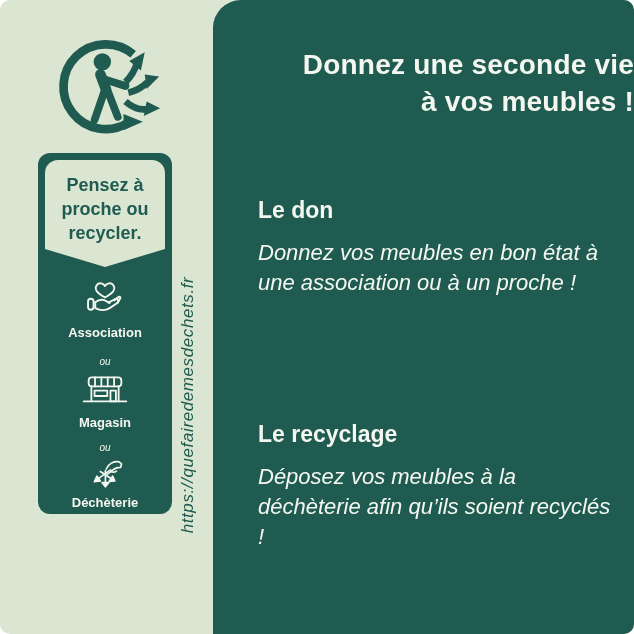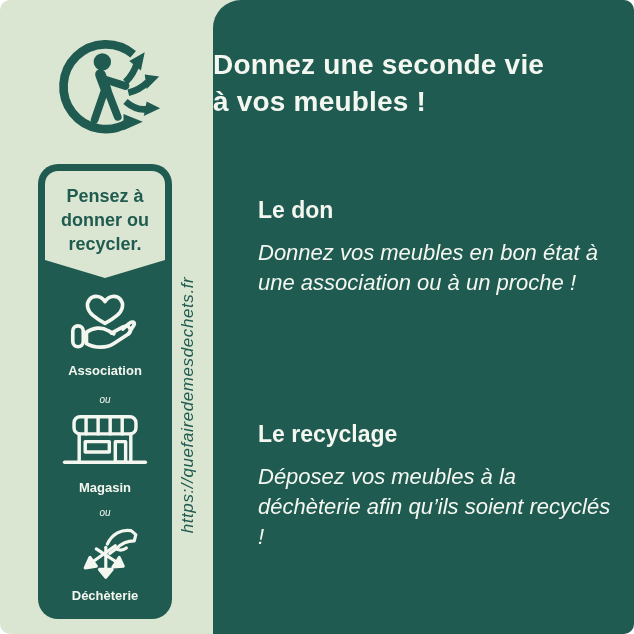--- a/index.html
+++ b/index.html
@@ -8,34 +8,34 @@
     border-radius:10px;overflow:hidden;
     font-family:"Liberation Sans",sans-serif;
   }
   
   .panel{
     position:absolute;left:213px;top:0;right:0;bottom:0;
     background:#1F5B50;border-top-left-radius:28px;
   }
   .title{
     position:absolute;top:46px;left:0;right:0;
-    text-align:left;color:#F4F7F0;font-weight:bold;
+    text-align:right;color:#F4F7F0;font-weight:bold;
     font-size:28px;line-height:37px;letter-spacing:.2px;
   }
   .title span{display:block;}
   .section{position:absolute;left:45px;width:362px;color:#F4F7F0;}
   .section-don{top:196px;}
   .section-rec{top:396px;margin-top:24px;}
   .section h2{margin:0;font-size:23px;font-weight:bold;line-height:28px;}
   .section p{margin:14px 0 0 0;font-size:22px;font-style:italic;line-height:30px;}
   
   .triman{position:absolute;left:58px;top:34px;}
   .ribbon{
-    position:absolute;left:38px;top:164px;width:134px;height:455px;
-    background:#1F5B50;border-radius:20px;box-sizing:border-box;
+    position:absolute;left:38px;top:153px;width:134px;height:361px;
+    background:#1F5B50;border-radius:12px;box-sizing:border-box;
     display:flex;flex-direction:column;align-items:center;
   }
   .ribbon-label{
     margin:7px 7px 0 7px;width:120px;box-sizing:border-box;
     background:#DBE6D2;border-radius:13px 13px 0 0;
     padding:13px 2px 4px 2px;text-align:center;
     color:#1F5B50;font-weight:bold;font-size:18px;line-height:24px;
   }
   .ribbon-label span{display:block;}
   .ribbon-notch{
@@ -92,21 +92,21 @@
       <path d="M70 70 C77 76 85 79 92 78"></path>
     </g>
     <polygon points="74,28 90,19 86,38" fill="#1F5B50"></polygon>
     <polygon points="90,42 105,44 92,57" fill="#1F5B50"></polygon>
     <polygon points="92,70 106,77 89,85" fill="#1F5B50"></polygon>
   </svg>
 
   <div class="ribbon">
     <div class="ribbon-label">
       <span>Pensez à</span>
-      <span>donner ou</span>
+      <span>proche ou</span>
       <span>recycler.</span>
     </div>
     <div class="ribbon-notch"></div>
 
     <svg class="mt14" width="74" height="58" viewBox="0 0 90 72" fill="none" stroke="#F4F7F0" stroke-width="4.5" stroke-linecap="round" stroke-linejoin="round">
       <path d="M45 12 C41 5 31 3 26 9 C21 15 23 23 30 29 C36 34 45 39 45 39 C45 39 54 34 60 29 C67 23 69 15 64 9 C59 3 49 5 45 12 Z"></path>
       <rect x="5" y="42" width="13" height="26" rx="6.5"></rect>
       <path d="M22 50 L22 64 C33 70 47 70 56 64 L74 52 C80 48 75 40 68 43 L53 51"></path>
       <path d="M22 50 C30 44 41 43 49 48 L56 52"></path>
       <path d="M74 52 L81 41 C83 37 78 36 75 39 L67 46"></path>

